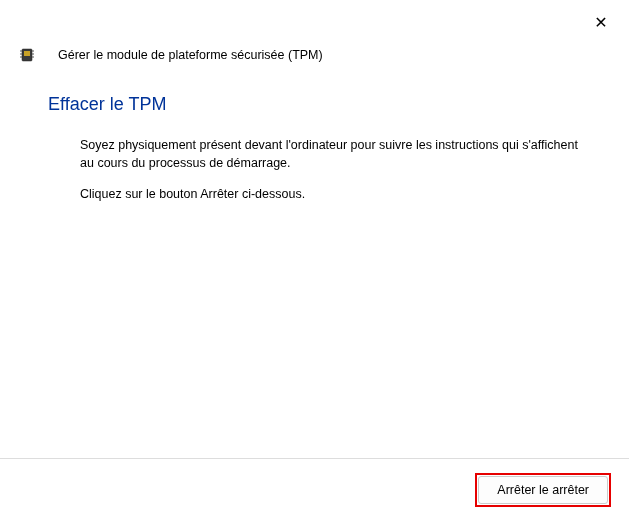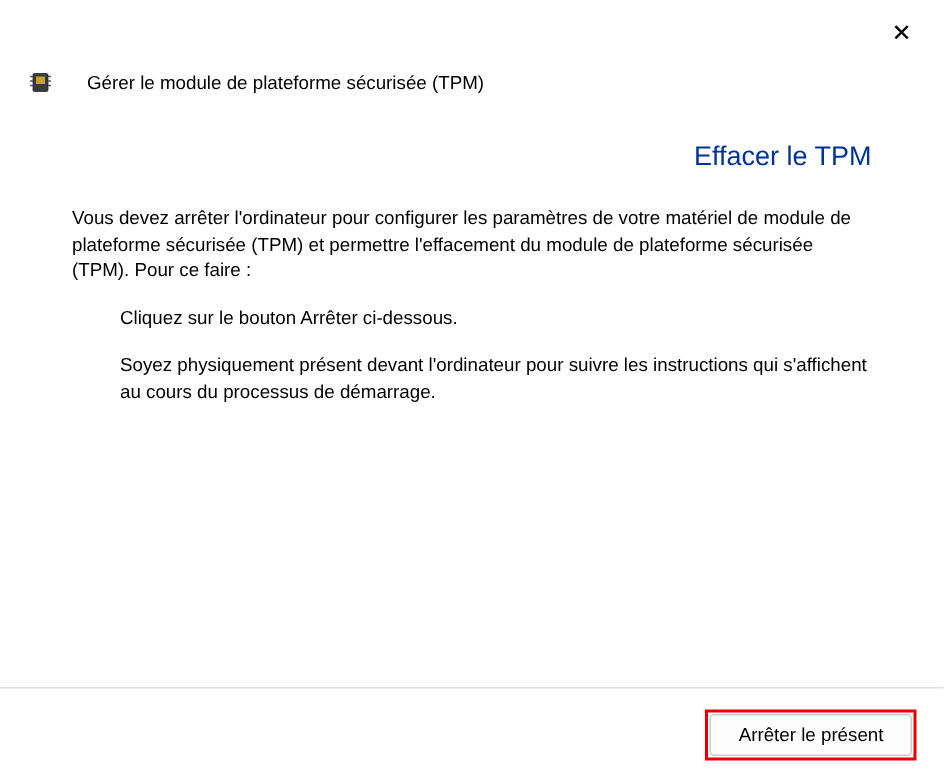--- a/index.html
+++ b/index.html
@@ -59,21 +59,20 @@
     .content {
       flex: 1;
       padding: 18px 48px 0 48px;
       overflow: hidden;
     }
     .heading {
       color: #003399;
       font-size: 18px;
       font-weight: 400;
       margin-bottom: 22px;
-      text-align: right;
     }
     .intro {
       font-size: 12.5px;
       color: #000;
       line-height: 1.4;
       margin-bottom: 14px;
     }
     .sublist {
       padding-left: 32px;
     }
@@ -139,28 +138,27 @@
         <line x1="12" y1="8" x2="14" y2="8" stroke="#555" stroke-width="1"></line>
         <line x1="12" y1="11" x2="14" y2="11" stroke="#555" stroke-width="1"></line>
       </svg>
     </span>
     <span class="header-title">Gérer le module de plateforme sécurisée (TPM)</span>
   </div>
 
   <div class="content">
     <h1 class="heading">Effacer le TPM</h1>
 
-    <p class="intro">Vous devez arrêter l'ordinateur pour configurer les paramètres de votre matériel de module de plateforme sécurisée (TPM) et permettre l'effacement du module de plateforme sécurisée (TPM). Pour ce faire :</p>
 
     <div class="sublist">
+      <p class="sub-item">Soyez physiquement présent devant l'ordinateur pour suivre les instructions qui s'affichent au cours du processus de démarrage.</p>
       <p class="sub-item">Cliquez sur le bouton Arrêter ci-dessous.</p>
-      <p class="sub-item">Soyez physiquement présent devant l'ordinateur pour suivre les instructions qui s'affichent au cours du processus de démarrage.</p>
     </div>
 
   </div>
 
   <div class="footer">
     <span class="highlight-box">
-      <button class="btn">Arrêter le présent</button>
+      <button class="btn">Arrêter le arrêter</button>
     </span>
   </div>
 
 </div>
 
 </body></html>

